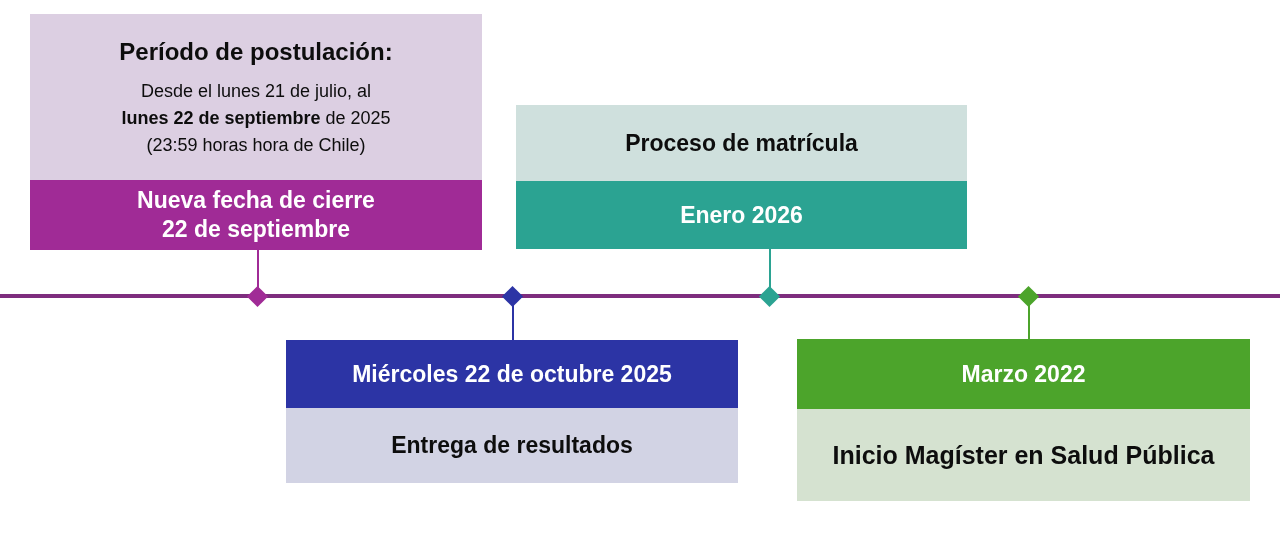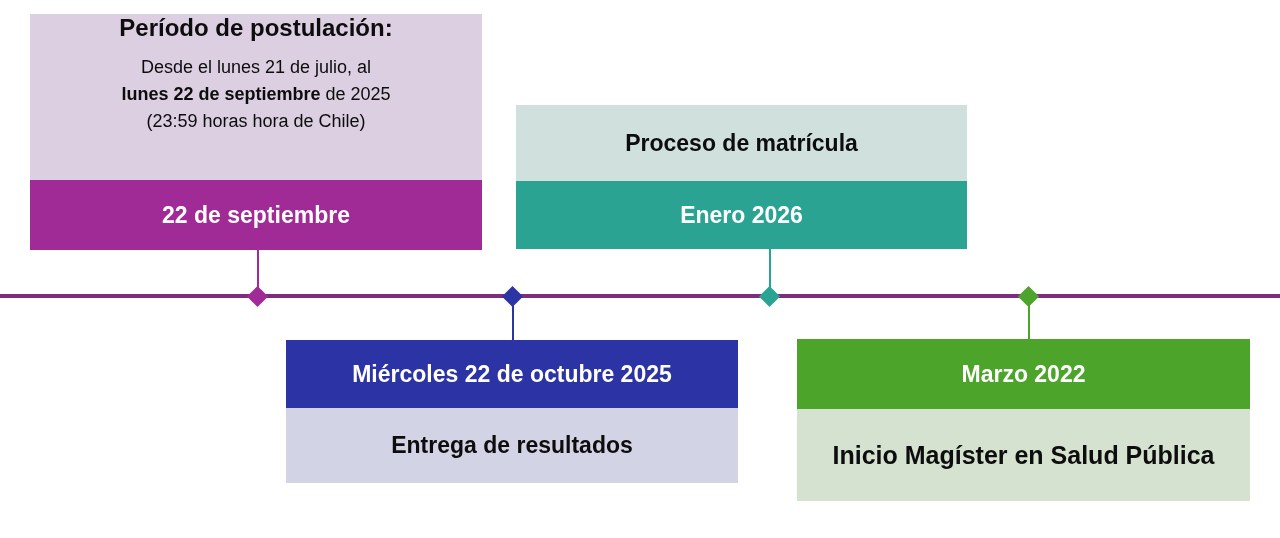--- a/index.html
+++ b/index.html
@@ -44,20 +44,21 @@
     display: flex; flex-direction: column;
     align-items: center; justify-content: center;
     font-weight: 700;
   }
 
   
   .card-postulacion { left: 30px; top: 14px; width: 452px; }
   .card-postulacion .light {
     background: #dccfe2;
     height: 166px;
+    padding-top: 24px;
   }
   .card-postulacion .title {
     font-size: 24px; font-weight: 700; margin-bottom: 12px;
   }
   .card-postulacion .body-line { font-size: 18px; line-height: 27px; }
   .card-postulacion .banner {
     background: #a02b96;
     height: 70px;
     color: #ffffff;
     font-size: 23px; line-height: 29px;
@@ -128,20 +129,21 @@
   <div class="diamond green"></div>
 
   <div class="card card-postulacion">
     <div class="light">
       <div class="title">Período de postulación:</div>
       <div class="body-line">Desde el lunes 21 de julio, al</div>
       <div class="body-line"><b>lunes 22 de septiembre</b><span> de 2025</span></div>
       <div class="body-line">(23:59 horas hora de Chile)</div>
     </div>
     <div class="band banner">
+      <div>Nueva fecha de cierre</div>
       <div>22 de septiembre</div>
     </div>
   </div>
 
   <div class="card card-matricula">
     <div class="light">Proceso de matrícula</div>
     <div class="band banner">
       <div>Enero 2026</div>
     </div>
   </div>

